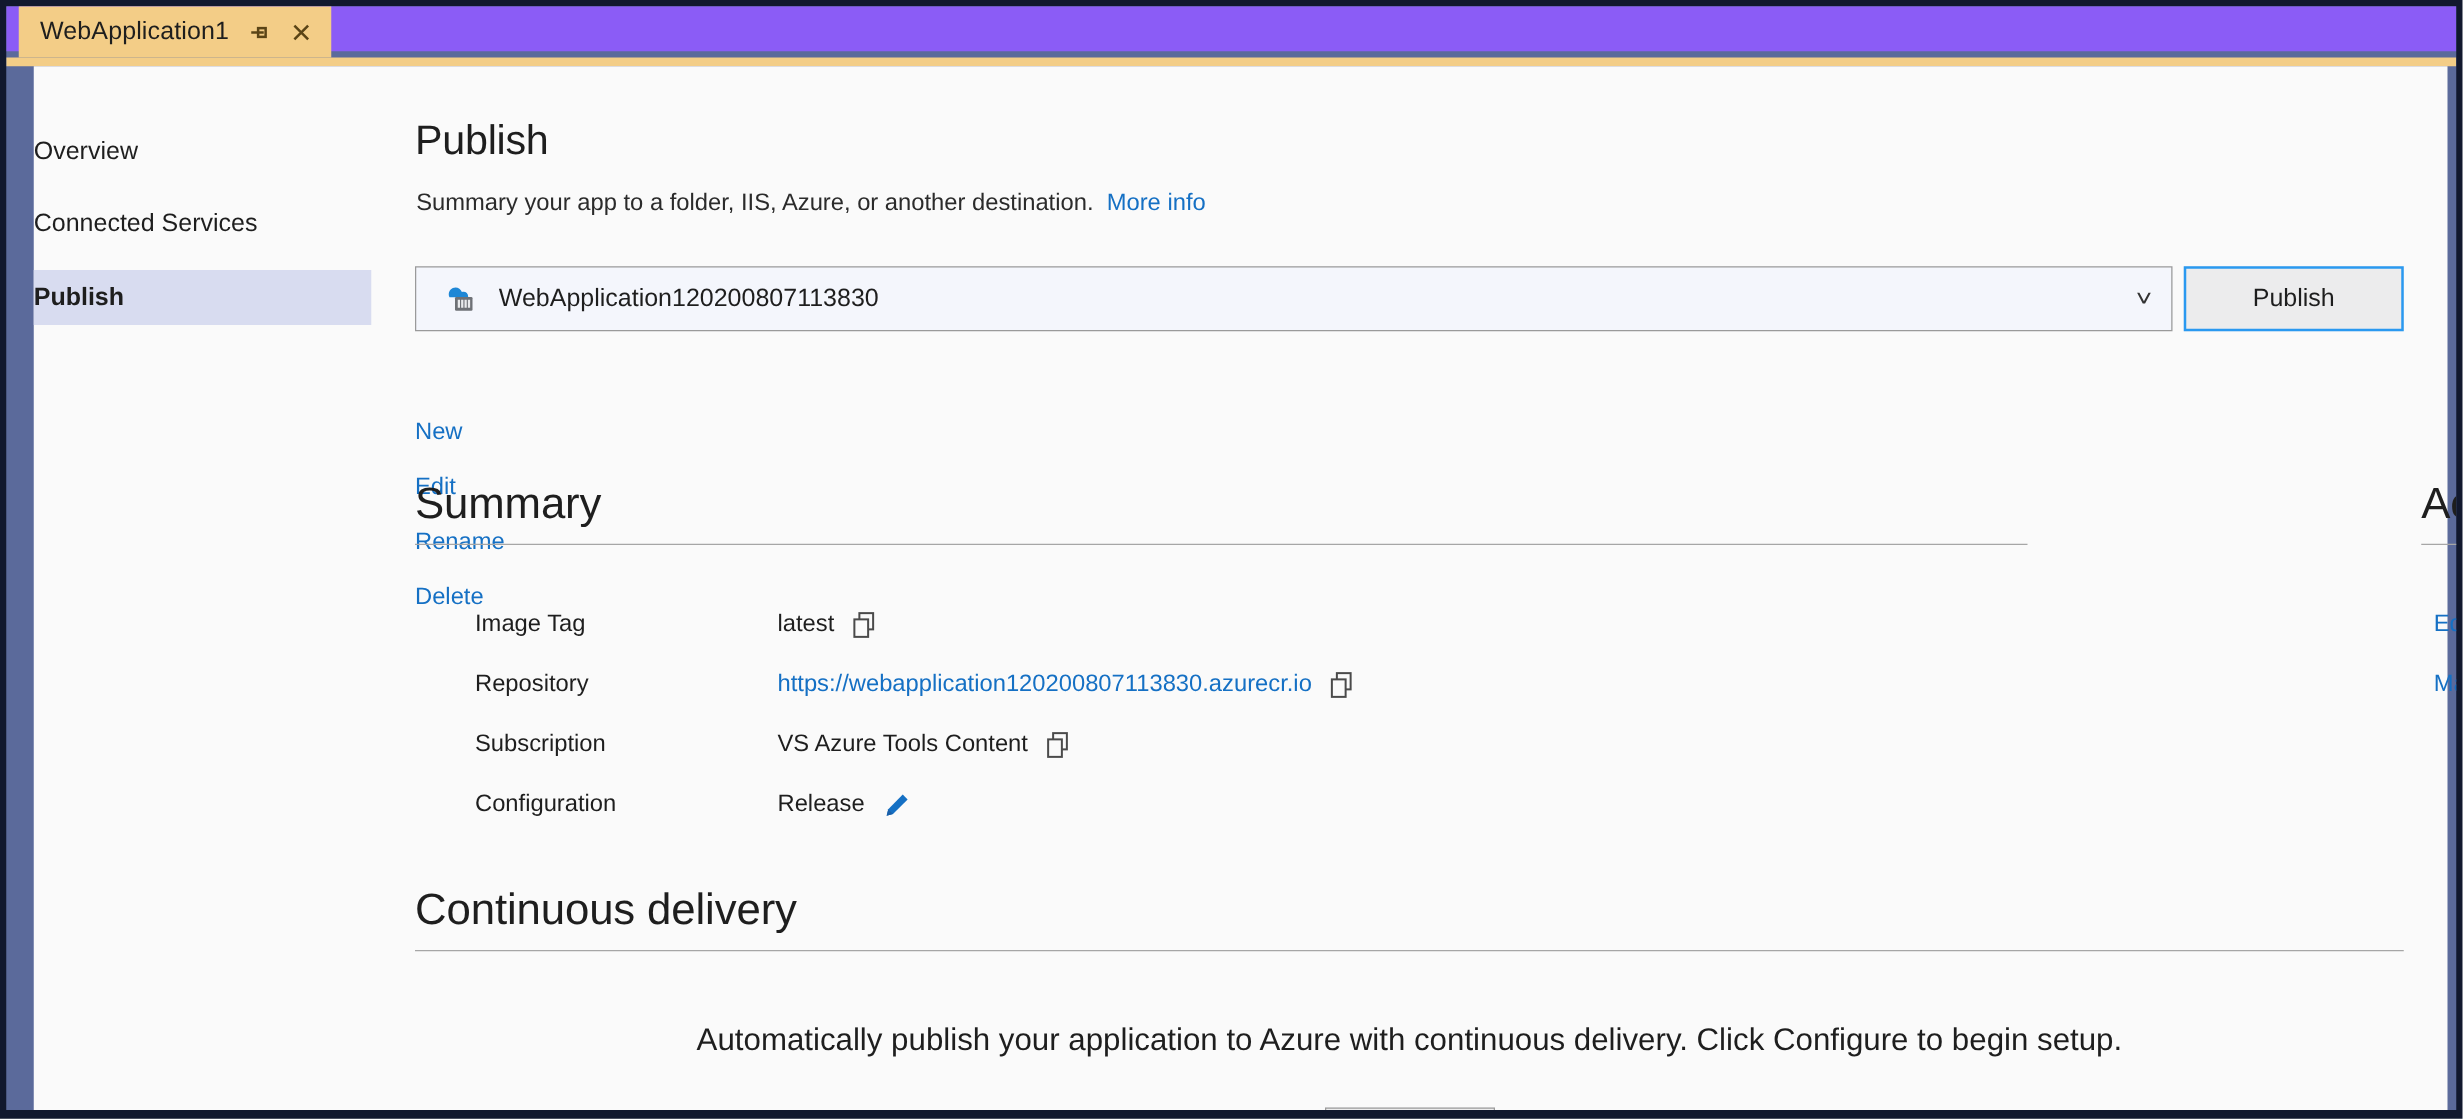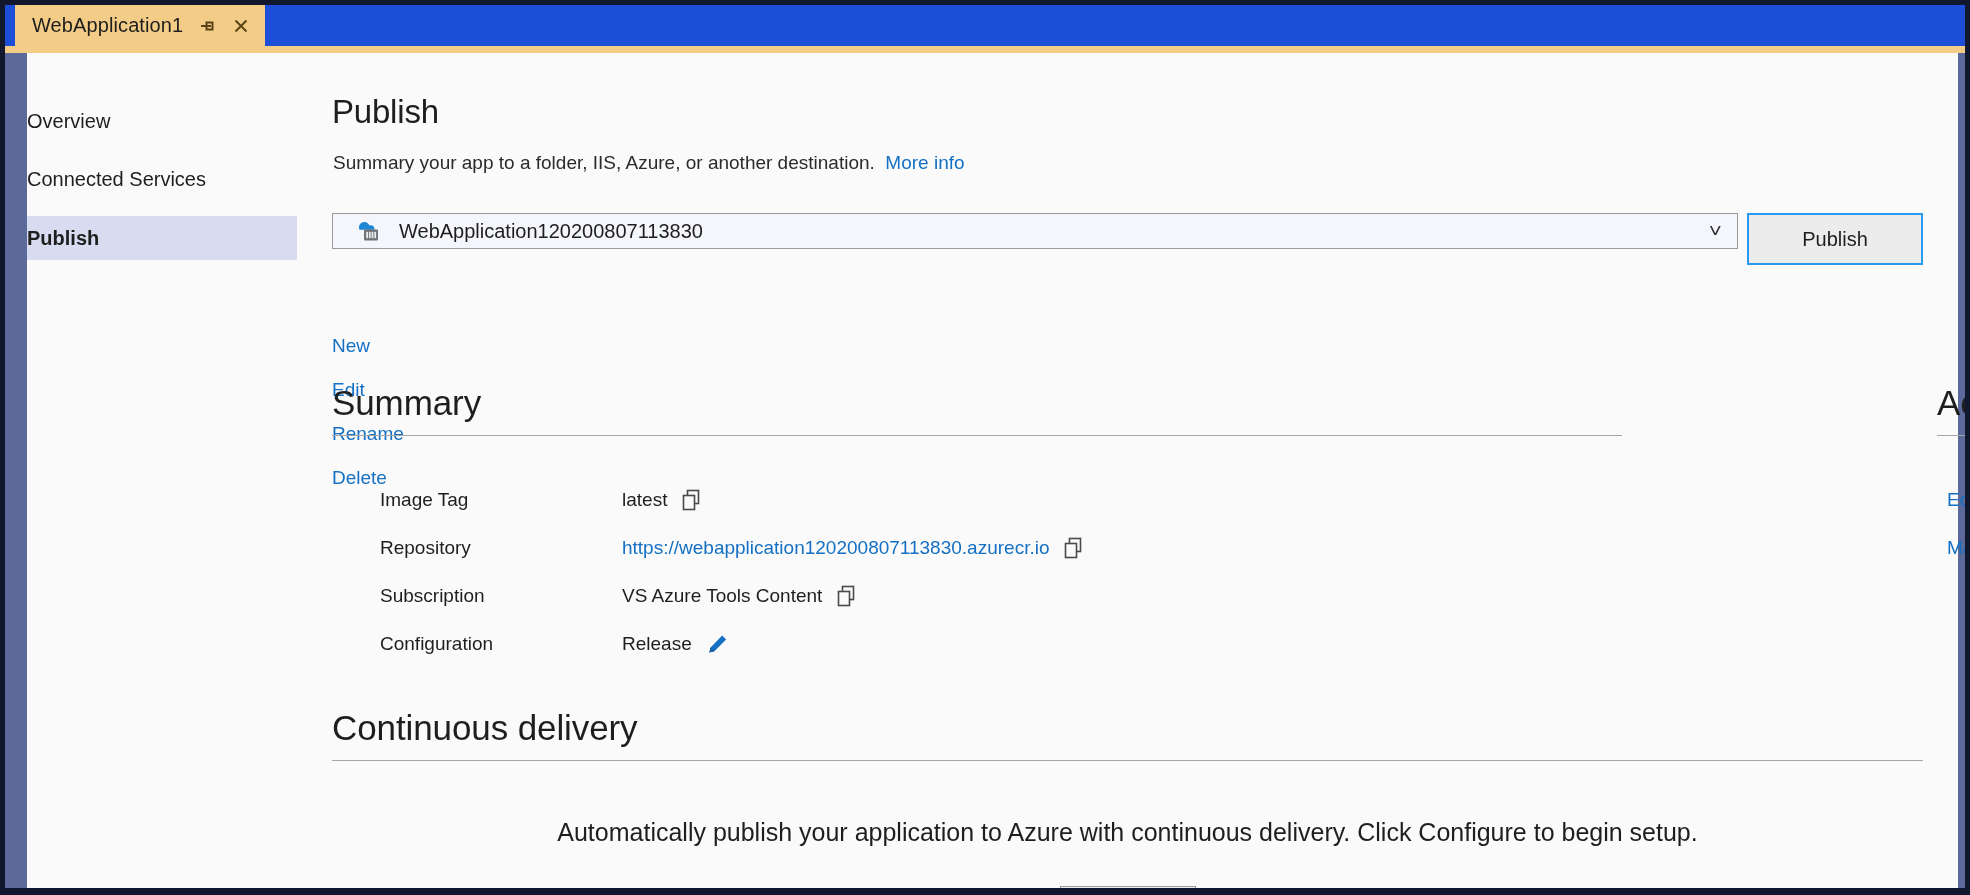--- a/index.html
+++ b/index.html
@@ -28,22 +28,22 @@
     height: 100%;
     background: #5b6a9b;
     overflow: hidden;
   }
 
   
   .tab-strip {
     position: absolute;
     left: 0; top: 0;
     width: 100%;
-    height: 47px;
-    background: #1d4ed8;
+    height: 36px;
+    background: #8b5cf6;
   }
 
   .tab {
     position: absolute;
     left: 10px; top: 0;
     height: 41px;
     background: #f3cd87;
     display: flex;
     align-items: center;
     padding: 0 14px 0 17px;
@@ -157,21 +157,21 @@
     left: 35px;
     top: 160px;
     right: 35px;
     height: 52px;
   }
 
   .profile-select {
     position: absolute;
     left: 0; top: 0;
     right: 185px;
-    height: 36px;
+    height: 52px;
     background: #f4f6fc;
     border: 1px solid #9a9a9a;
     display: flex;
     align-items: center;
     padding: 0 10px 0 20px;
     cursor: pointer;
   }
 
   .acr-icon {
     position: relative;

